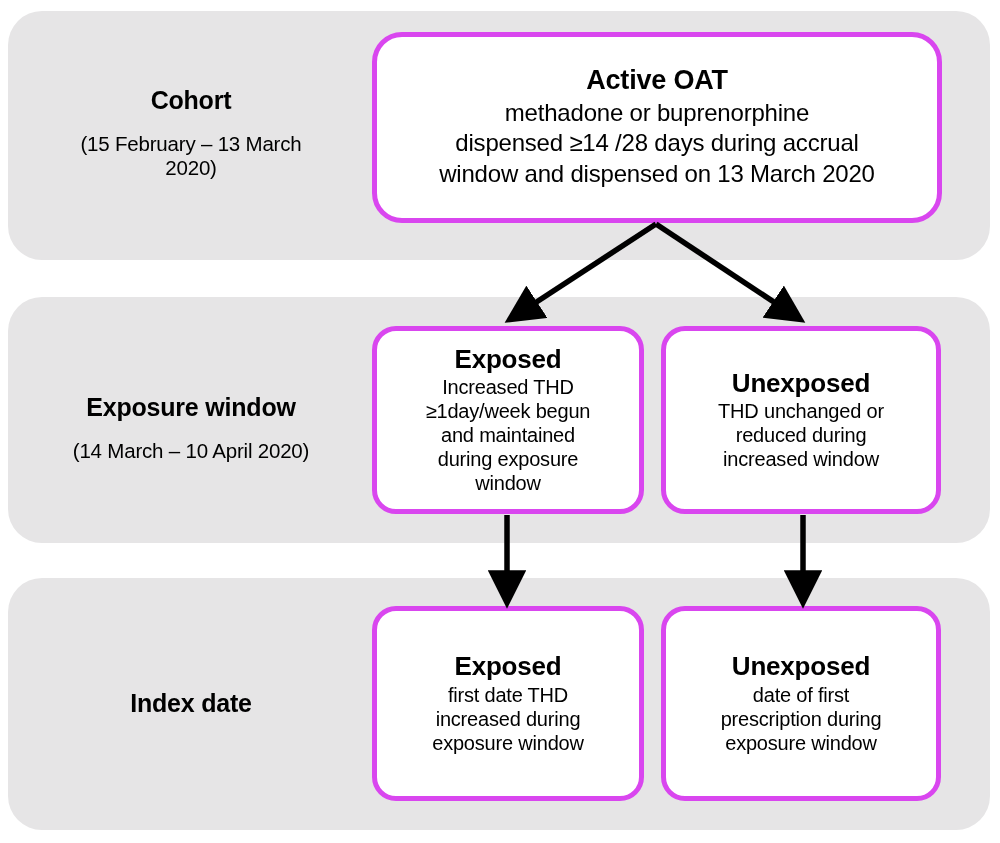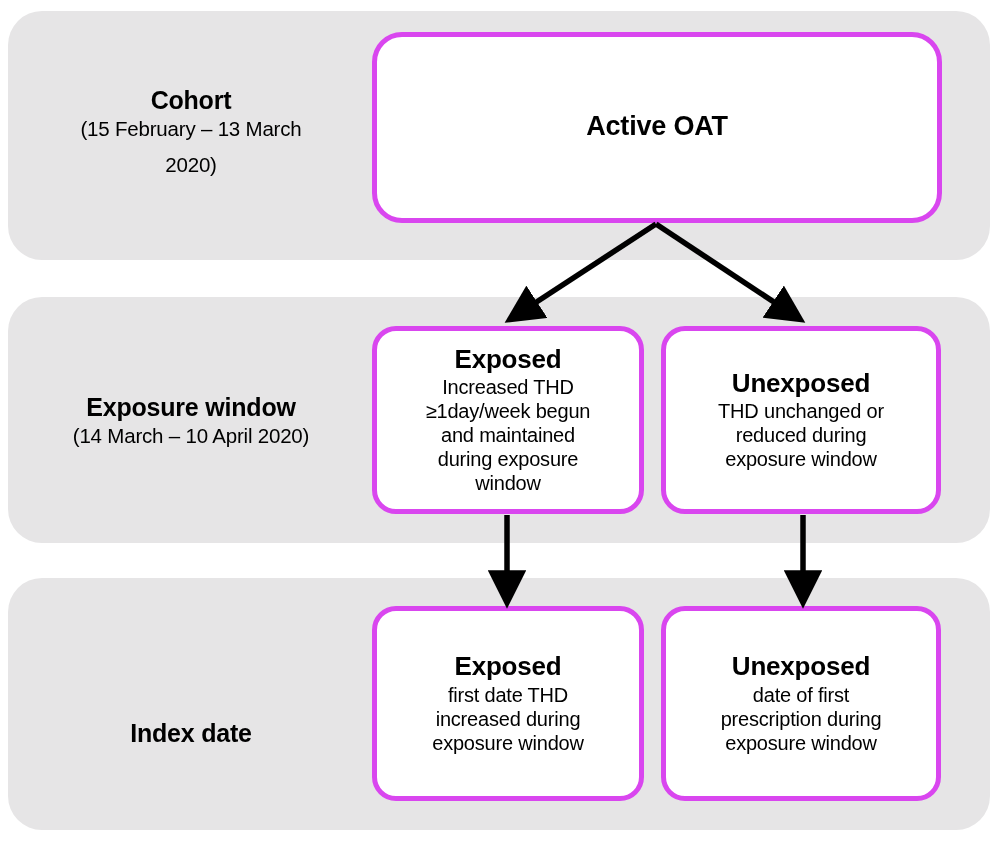--- a/index.html
+++ b/index.html
@@ -43,26 +43,26 @@
   .row-label .lbl-main {
     display: block;
     font-weight: bold;
     font-size: 25px;
     letter-spacing: -0.2px;
   }
   .row-label .lbl-sub {
     display: block;
     font-weight: normal;
     font-size: 20.5px;
-    margin-top: 2px;
+    margin-top: 17px;
     letter-spacing: -0.2px;
   }
   #label-row-1 { top: 86px; }
   #label-row-2 { top: 393px; }
-  #label-row-3 { top: 719px; }
+  #label-row-3 { top: 689px; }
 
   
   .node {
     position: absolute;
     background: #ffffff;
     border: 5px solid #d946ef;
     border-radius: 24px;
     box-sizing: border-box;
     display: flex;
     flex-direction: column;
@@ -127,50 +127,53 @@
 
 <div id="canvas">
 
   <div class="band" id="band-1"></div>
   <div class="band" id="band-2"></div>
   <div class="band" id="band-3"></div>
 
   <div class="row-label" id="label-row-1">
     <span class="lbl-main">Cohort</span>
     <span class="lbl-sub">(15 February – 13 March</span>
-    <span class="lbl-sub" style="margin-top:12px">2020)</span>
+    <span class="lbl-sub" style="margin-top:0">2020)</span>
   </div>
 
   <div class="row-label" id="label-row-2">
     <span class="lbl-main">Exposure window</span>
     <span class="lbl-sub">(14 March – 10 April 2020)</span>
   </div>
 
   <div class="row-label" id="label-row-3">
     <span class="lbl-main">Index date</span>
   </div>
 
   <div class="node" id="node-active-oat">
     <span class="node-title">Active OAT</span>
+    <span class="node-body">methadone or buprenorphine
+dispensed ≥14 /28 days during accrual
+window and dispensed on 13 March 2020</span>
   </div>
 
   <div class="node" id="node-exposure-exposed">
     <span class="node-title">Exposed</span>
     <span class="node-body">Increased THD
 ≥1day/week begun
 and maintained
 during exposure
 window</span>
   </div>
 
   <div class="node" id="node-exposure-unexposed">
     <span class="node-title">Unexposed</span>
     <span class="node-body">THD unchanged or
 reduced during
-exposure window</span>
+increased window</span>
   </div>
 
   <div class="node" id="node-index-exposed">
     <span class="node-title">Exposed</span>
     <span class="node-body">first date THD
 increased during
 exposure window</span>
   </div>
 
   <div class="node" id="node-index-unexposed">

